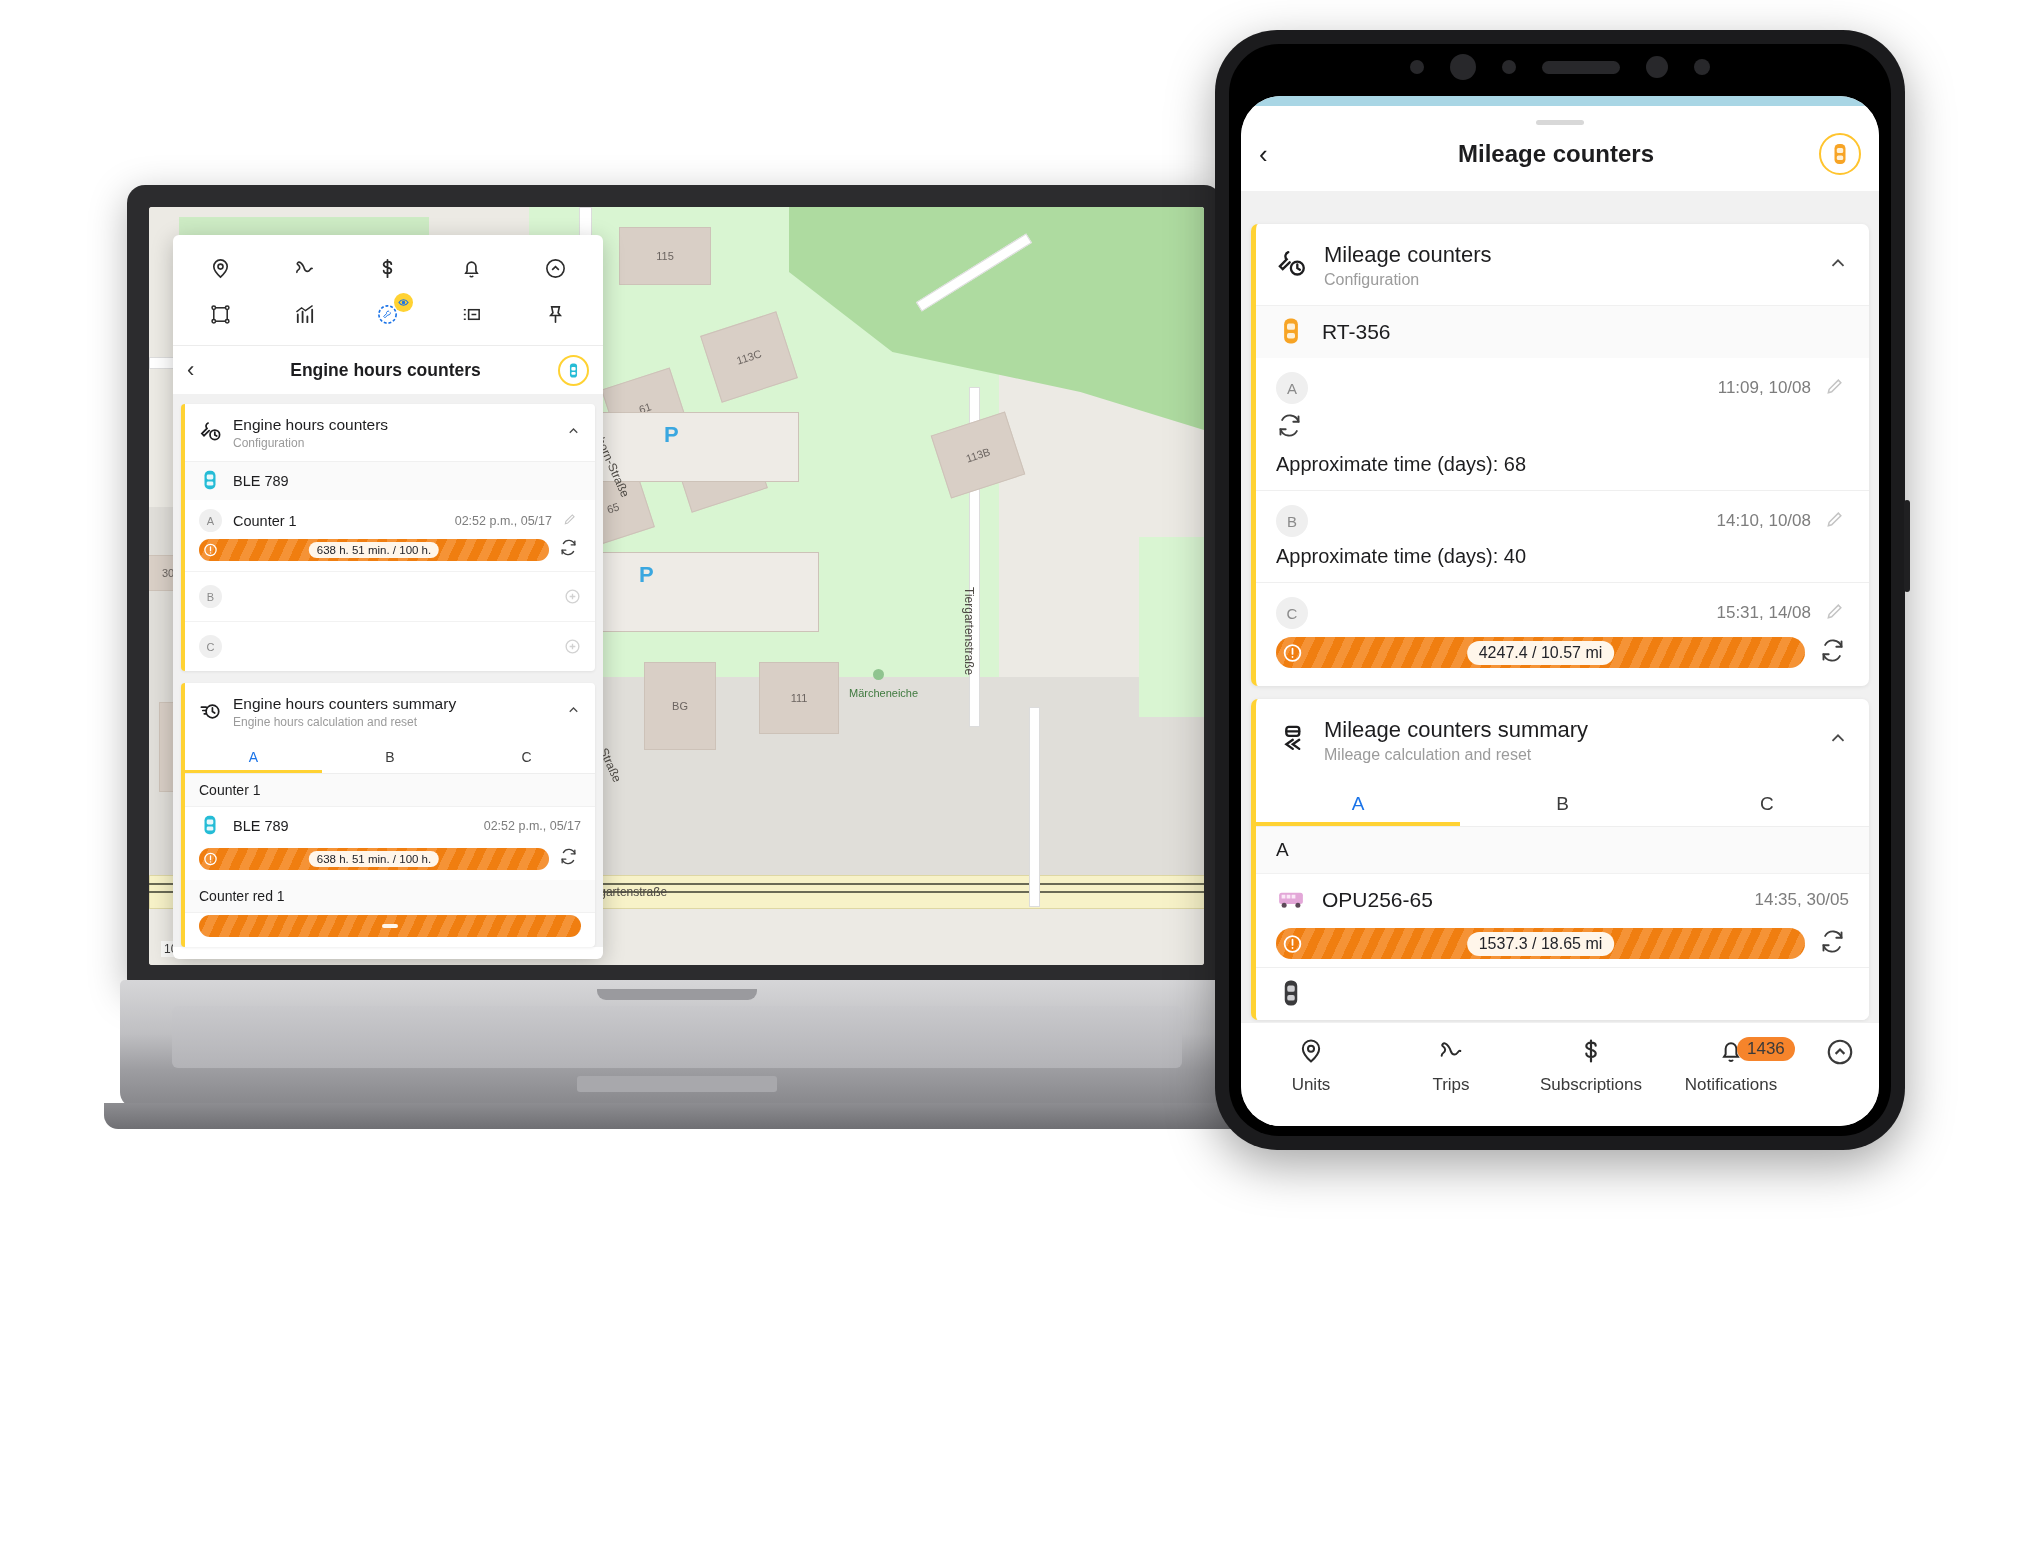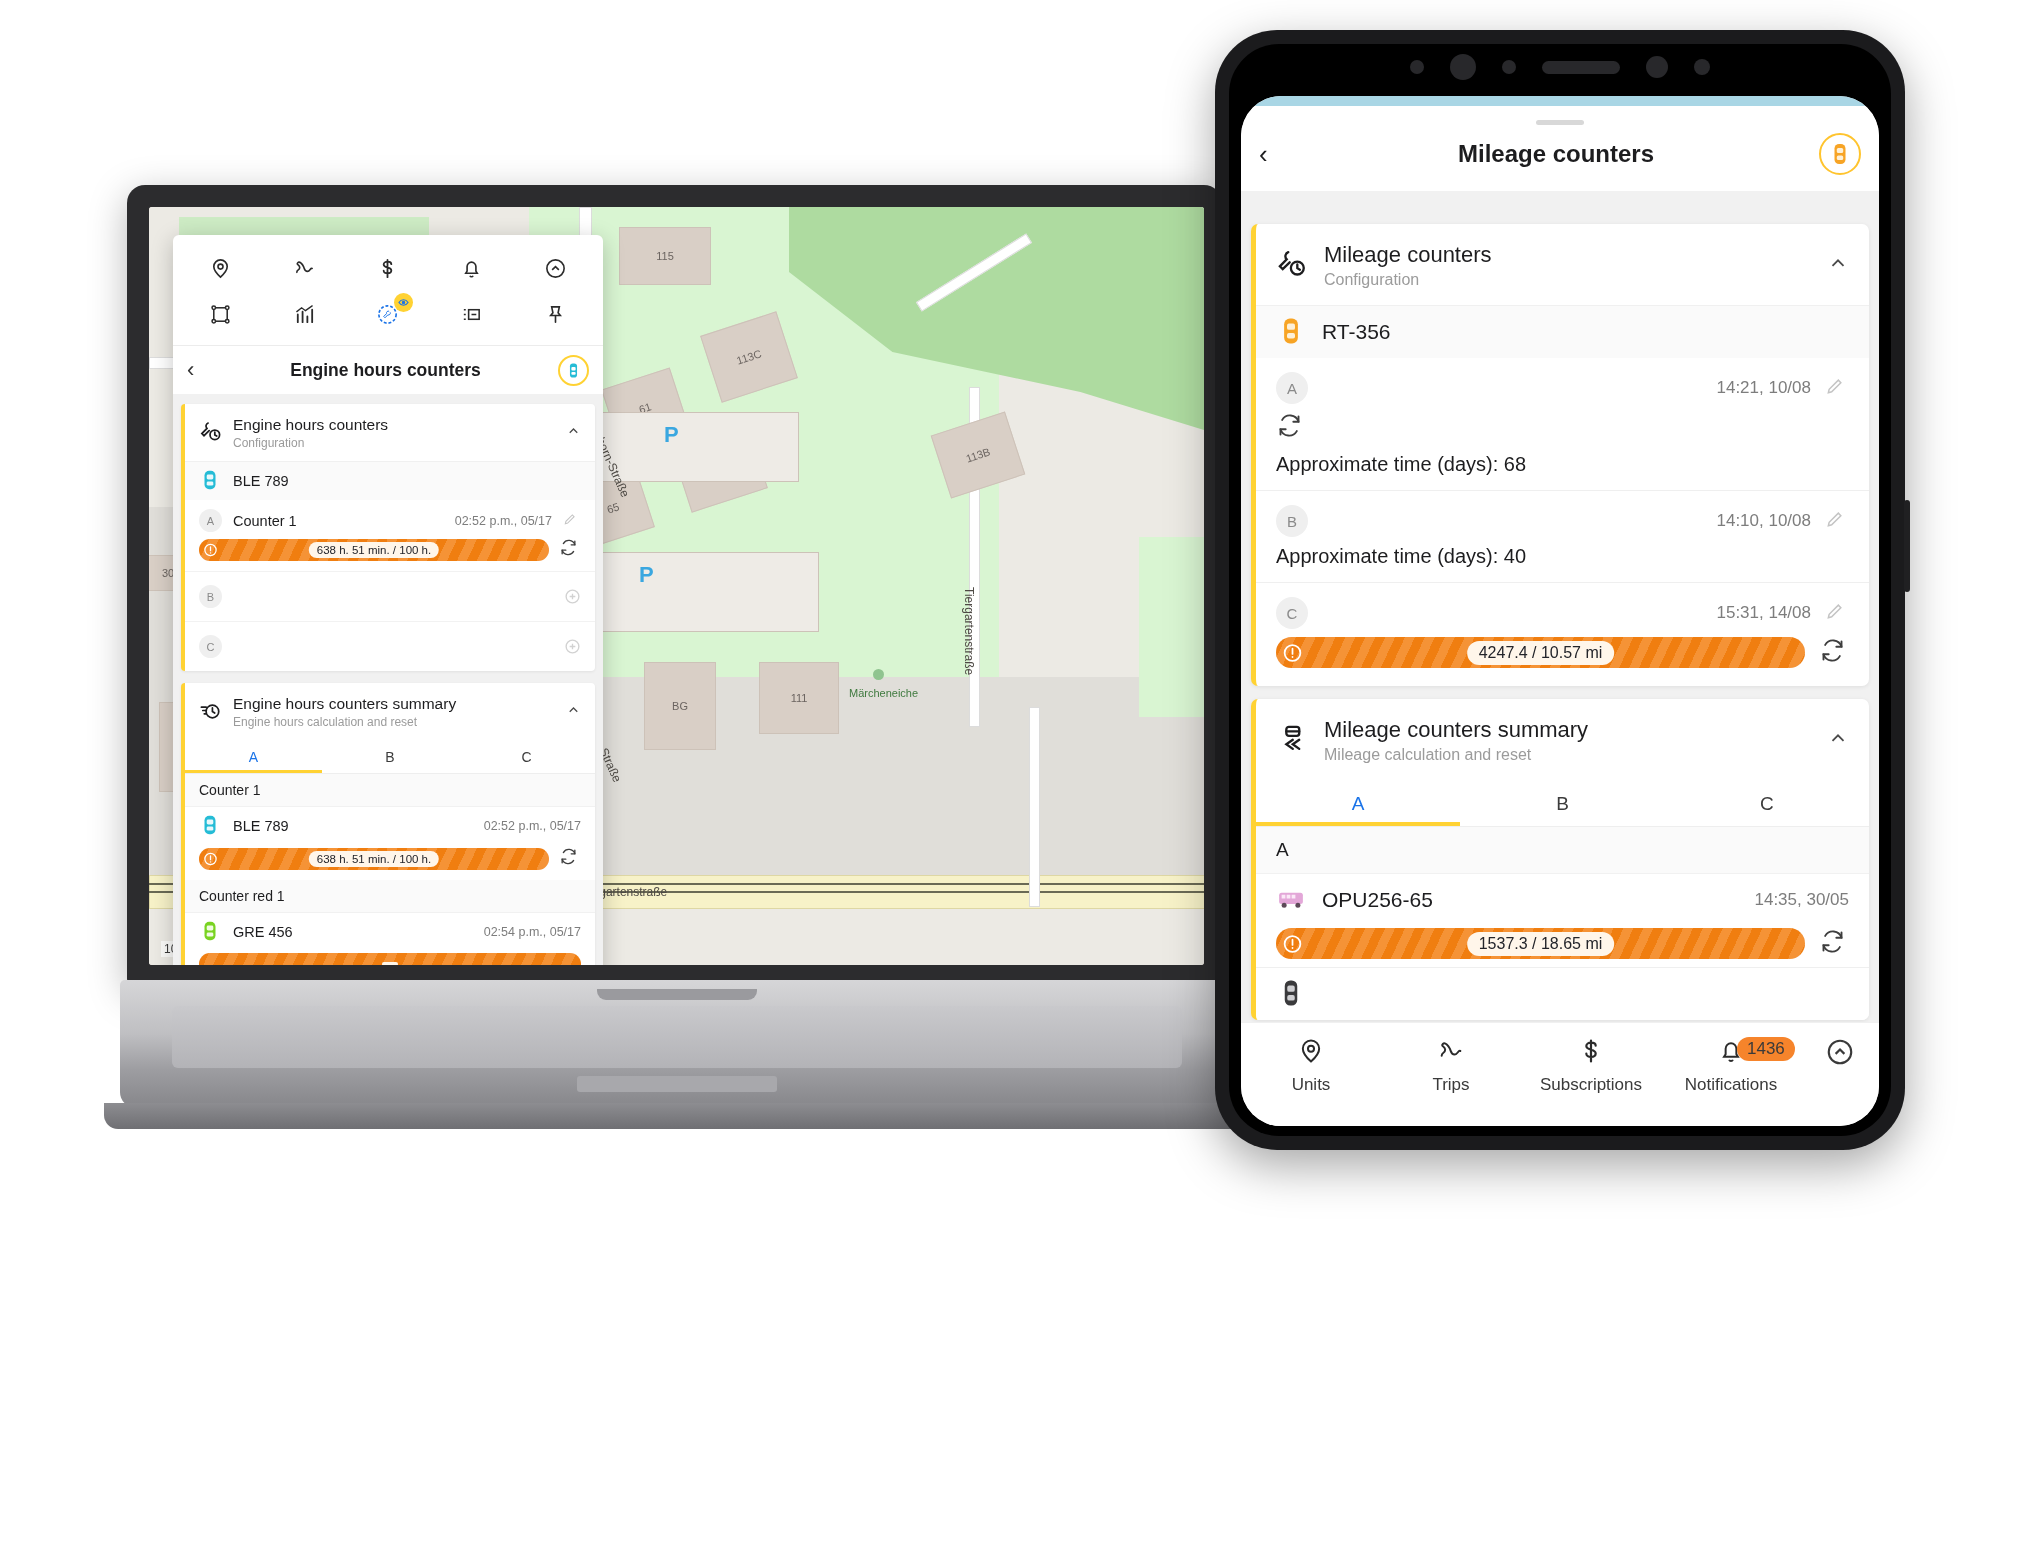--- a/index.html
+++ b/index.html
@@ -556,31 +556,20 @@
                     <svg viewBox="0 0 24 24" fill="none" stroke="currentColor" stroke-width="1.7" stroke-linecap="round">
                         <path d="M20 8.5A8 8 0 005.5 7M4 15.5A8 8 0 0018.5 17"></path>
                         <path d="M20 4v4.6h-4.6M4 20v-4.6h4.6"></path>
                       </svg>
                   </span>
                 </div>
               </div>
 
               <div class="group-label">Counter red 1</div>
               <div>
-                <div class="unit-row" style="background:#fff;border-top:none;">
-                  <span class="carico">
-                    <svg viewBox="0 0 24 24" width="22" height="22">
-                        <rect x="6" y="2" width="12" height="20" rx="5" fill="#79d321"></rect>
-                        <rect x="8.4" y="6" width="7.2" height="5.4" rx="1.6" fill="#f0fbe2"></rect>
-                        <rect x="8.4" y="13.5" width="7.2" height="4.6" rx="1.6" fill="#f0fbe2"></rect>
-                      </svg>
-                  </span>
-                  <span class="uname">GRE 456</span>
-                  <span class="udate">02:54 p.m., 05/17</span>
-                </div>
                 <div class="bar-row">
                   <div class="bar">
                     <div class="fill danger" style="width:100%"></div>
                     <span class="lbl"></span>
                   </div>
                 </div>
               </div>
             </div>
 
           </div>
@@ -653,21 +642,21 @@
                       <rect x="8.8" y="6" width="6.4" height="5" rx="1.5" fill="#fdf0d8"></rect>
                       <rect x="8.8" y="13.5" width="6.4" height="4.4" rx="1.5" fill="#fdf0d8"></rect>
                     </svg>
                 </span>
                 <span class="uname">RT-356</span>
               </div>
 
               <div>
                 <div class="ctr-row">
                   <span class="ctr-badge">A</span>
-                  <span class="ctr-date">14:21, 10/08</span>
+                  <span class="ctr-date">11:09, 10/08</span>
                   <span class="ctr-pen">
                     <svg viewBox="0 0 24 24" fill="none" stroke="currentColor" stroke-width="1.8">
                         <path d="M4 20l4-1 11-11-3-3L5 16z"></path>
                       </svg>
                   </span>
                 </div>
                 <div class="bar-row">
                   <span class="bar-reset">
                     <svg viewBox="0 0 24 24" fill="none" stroke="currentColor" stroke-width="1.7" stroke-linecap="round">
                         <path d="M20 8.5A8 8 0 005.5 7M4 15.5A8 8 0 0018.5 17"></path>

